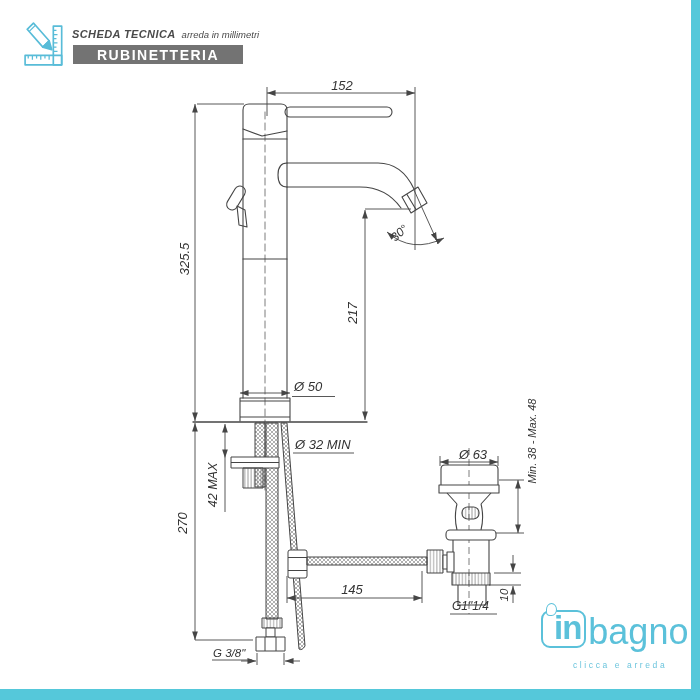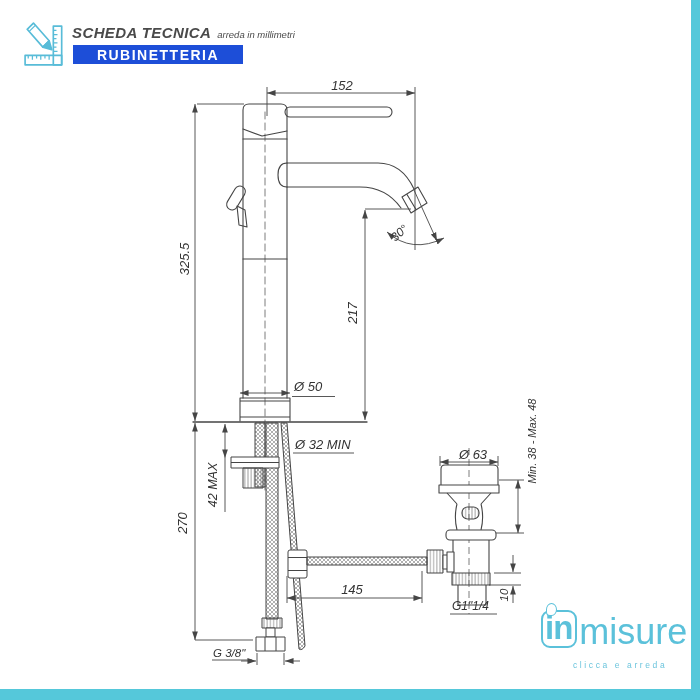--- a/index.html
+++ b/index.html
@@ -6,33 +6,33 @@
   body{font-family:"Liberation Sans",sans-serif;background:#fff;}
   .page{position:relative;width:700px;height:700px;background:#ffffff;overflow:hidden;}
 
   
   .bar-right{position:absolute;top:0;right:0;width:9px;height:700px;background:#55c8da;}
   .bar-bottom{position:absolute;left:0;bottom:0;width:700px;height:11px;background:#55c8da;}
 
   
   .hdr-icon{position:absolute;left:23px;top:22px;width:46px;height:46px;}
   .hdr-titles{position:absolute;left:72px;top:24px;white-space:nowrap;}
-  .hdr-title{display:inline-block;font-style:italic;font-weight:700;font-size:15px;color:#4a4a4a;letter-spacing:.4px;}
+  .hdr-title{display:inline-block;font-style:italic;font-weight:700;font-size:11px;color:#4a4a4a;letter-spacing:.4px;}
   .hdr-sub{display:inline-block;font-style:italic;font-size:9.5px;color:#4a4a4a;margin-left:6px;}
-  .hdr-banner{position:absolute;left:73px;top:45px;width:170px;height:19px;background:#1d4ed8;
+  .hdr-banner{position:absolute;left:73px;top:45px;width:170px;height:19px;background:#737373;
     color:#ffffff;font-weight:700;font-size:14px;letter-spacing:1.5px;text-align:center;line-height:20px;}
 
   
   .draw{position:absolute;left:0;top:0;}
 
   
   .logo{position:absolute;left:541px;top:610px;width:155px;color:#5bc1da;}
   .logo-row{position:relative;display:flex;align-items:flex-end;}
   .logo-in{position:relative;display:inline-block;font-weight:700;font-size:33px;line-height:30px;
-    border:2.5px solid #5bc1da;border-radius:9px;padding:1px 3px 3px 2px;letter-spacing:-1px;}
+    border:2.5px solid #5bc1da;border-radius:9px;padding:1px 3px 3px 11px;letter-spacing:-1px;}
   .logo-balloon{position:absolute;left:3px;top:-9px;width:9px;height:11px;border:1.8px solid #5bc1da;
     border-radius:50% 50% 50% 4px;background:#fff;}
   .logo-bagno{display:inline-block;font-weight:400;font-size:36px;line-height:32px;letter-spacing:0;margin-left:2px;}
   .logo-tagline{font-size:8.5px;letter-spacing:2.6px;margin-top:12px;padding-left:32px;white-space:nowrap;color:#6cc5dd;}
 </style>
 </head>
 <body>
 
 <div class="page">
 
@@ -195,20 +195,20 @@
       <text x="213" y="657" font-size="11.5">G 3/8"</text>
     </g>
   </svg>
 
   <div class="logo">
     <div class="logo-row">
       <span class="logo-in">
         <span class="logo-balloon"></span>
         <span>in</span>
       </span>
-      <span class="logo-bagno">misure</span>
+      <span class="logo-bagno">bagno</span>
     </div>
     <div class="logo-tagline">clicca e arreda</div>
   </div>
 
   <div class="bar-right"></div>
   <div class="bar-bottom"></div>
 </div>
 
 </body></html>

